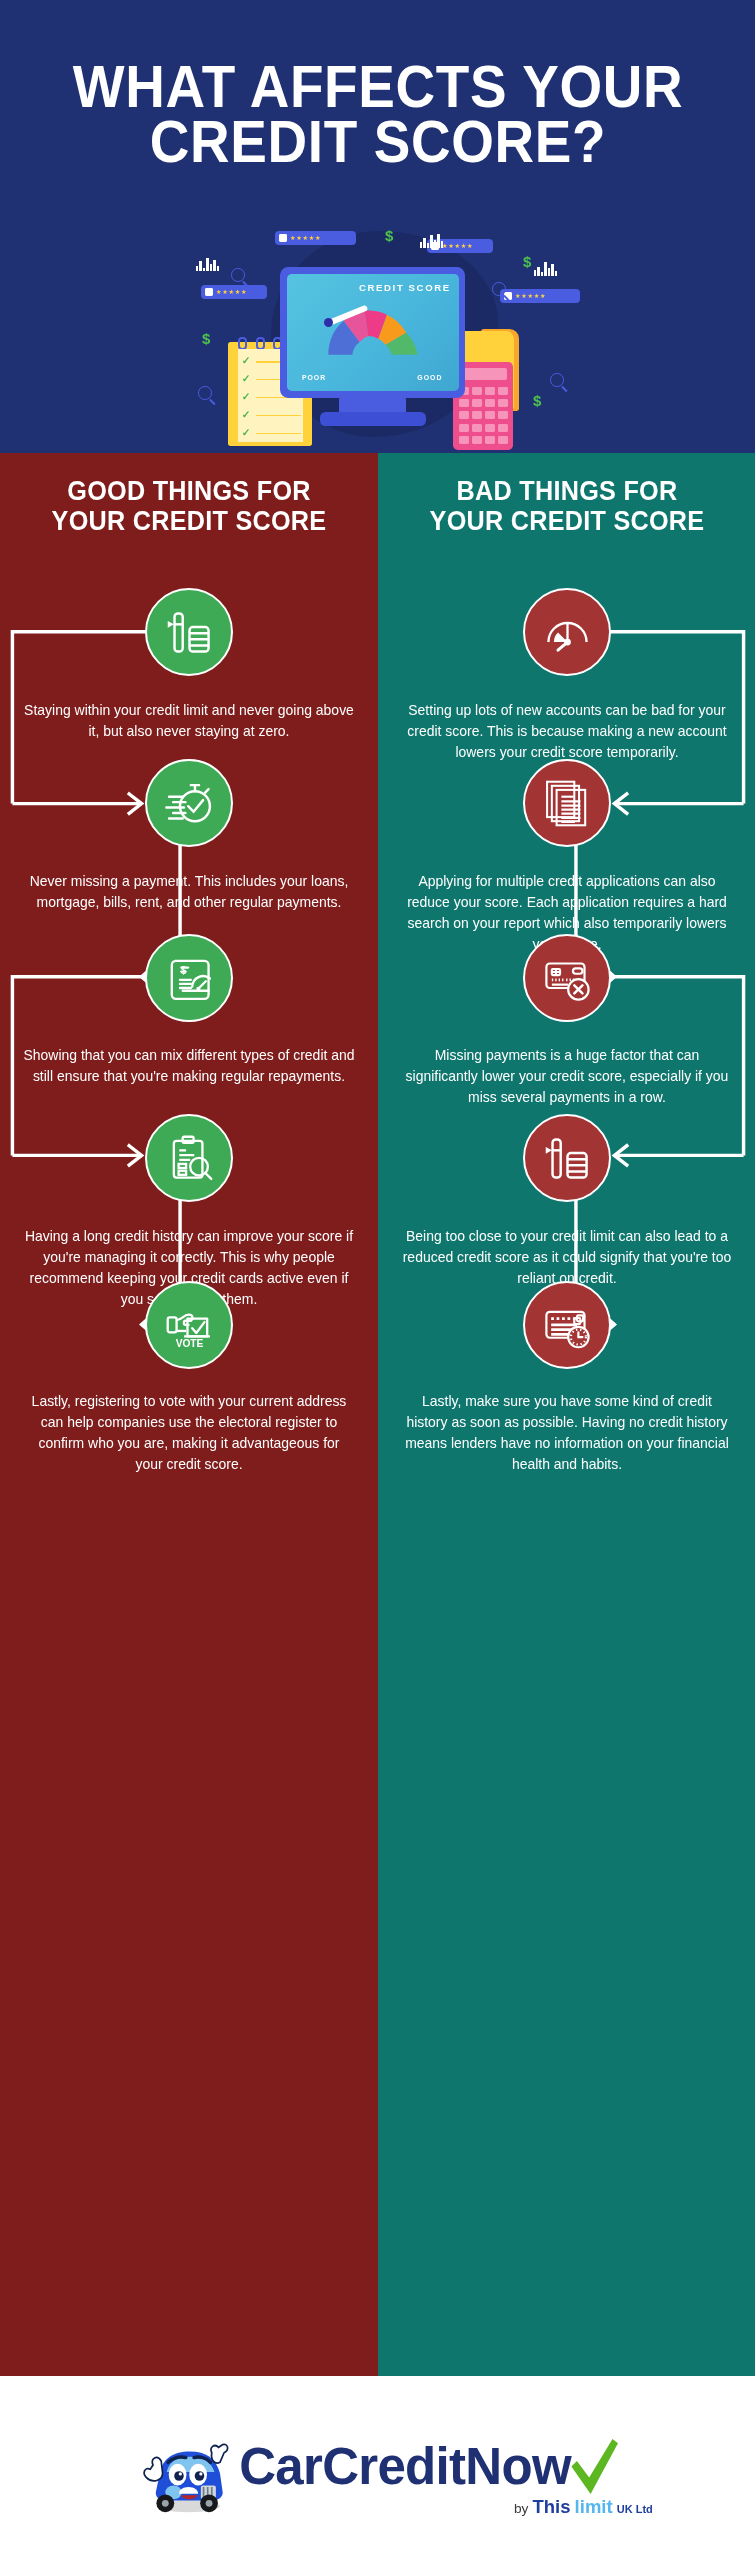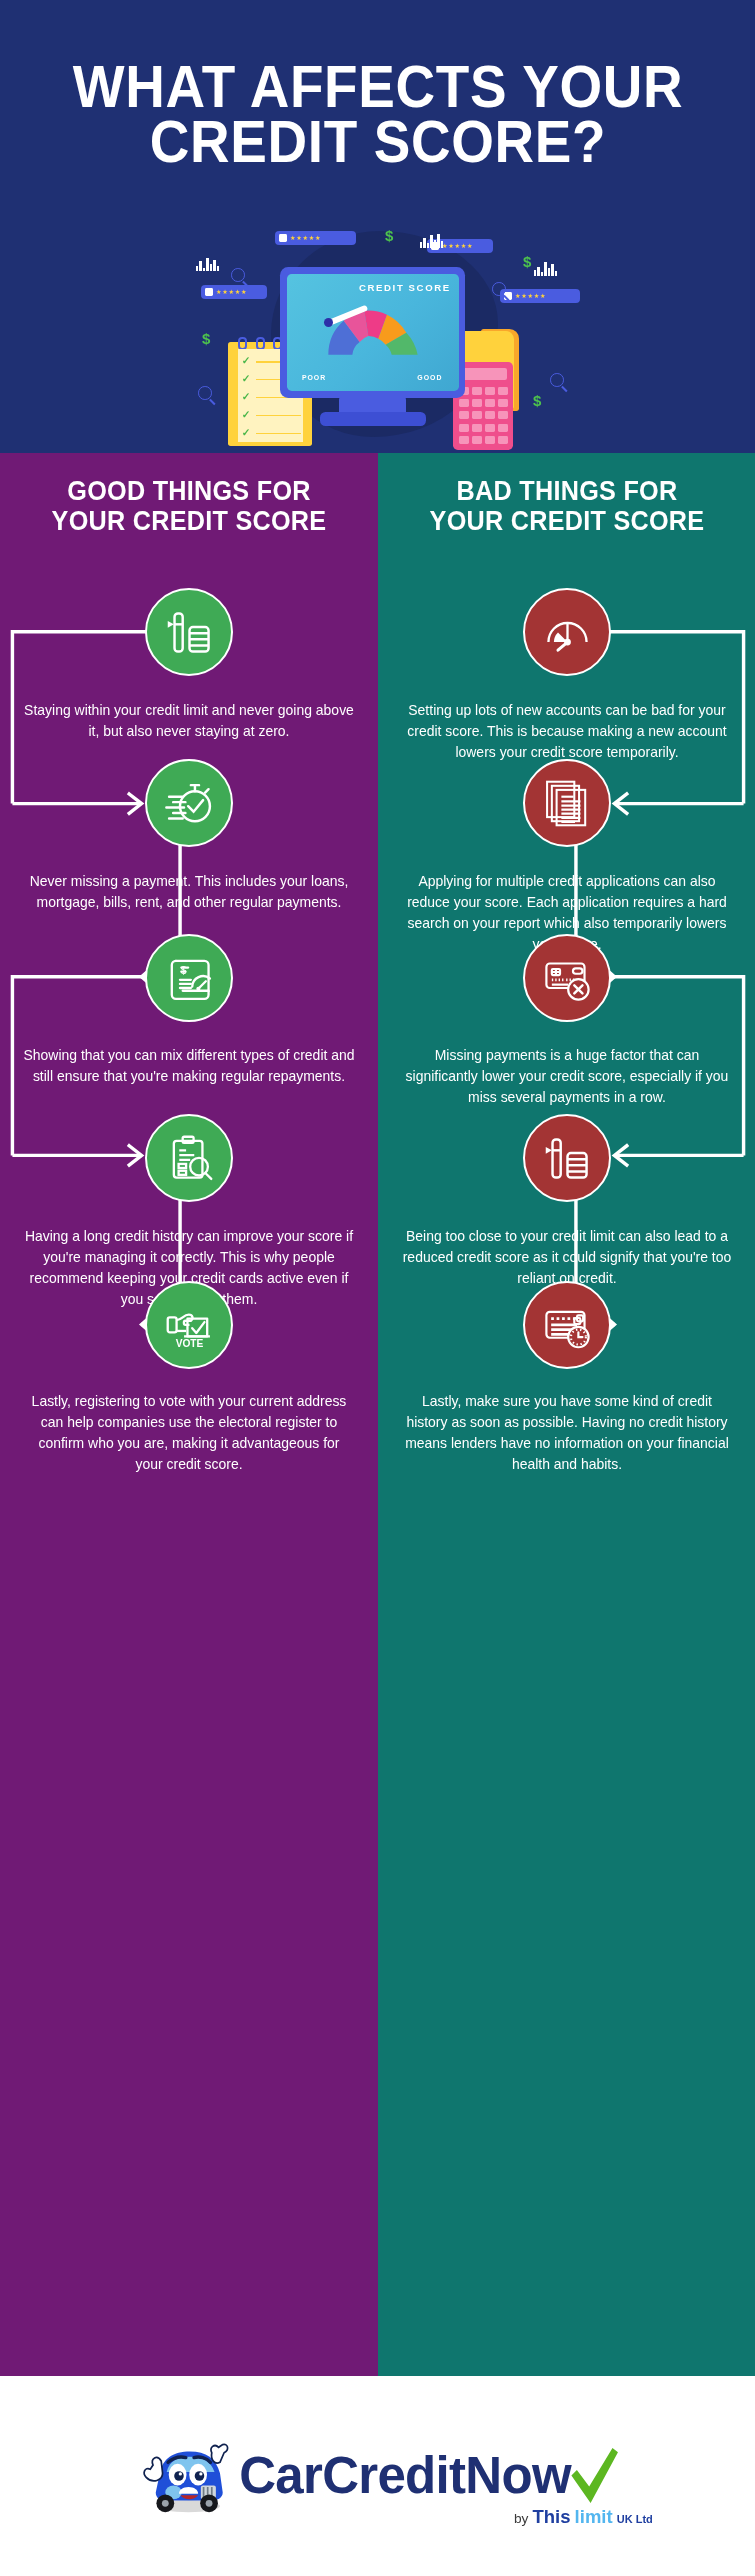--- a/index.html
+++ b/index.html
@@ -95,21 +95,21 @@
 
   .dollar { position:absolute; color:#4dc24d; font-size:15px; font-weight:700; }
   .magnify { position:absolute; width:13.7px; height:13.7px; border:1.7px solid #4a5ce0; border-radius:50%; }
   .magnify::after { content:""; position:absolute; right:-5.5px; bottom:-4.1px; width:6.9px; height:1.7px; background:#4a5ce0; transform:rotate(45deg); }
   .bars { position:absolute; display:flex; align-items:flex-end; gap:1.4px; }
   .bars i { display:block; width:2.1px; background:#fff; }
 
   
   .board { position: relative; width: 756px; height: 1923px; display:flex; }
   .col { position: relative; width: 378px; height: 1923px; overflow:hidden; }
-  .col.good { background:#701a75; }
+  .col.good { background:#7f1d1d; }
   .col.bad  { background:#0f766e; }
 
   .col-heading {
     position:absolute; top:23.4px; left:0; width:100%; text-align:center;
     color:#fff; font-family:"Liberation Sans Narrow","Liberation Sans",sans-serif;
     font-weight:700; font-size:28px; line-height:1.04; letter-spacing:0.3px;
     transform: scaleX(0.9); text-transform:uppercase;
   }
   .col-heading .ln{ display:block; white-space:nowrap;}
 
@@ -132,21 +132,21 @@
   }
 
   
   .conn { position:absolute; pointer-events:none; }
 
   
   .footer {
     position:relative; width:756px; height:199px; background:#ffffff;
     display:flex; align-items:center; justify-content:center; gap:9.6px;
   }
-  .logo-row { display:flex; align-items:center; gap:1px; }
+  .logo-row { display:flex; align-items:flex-start; gap:1px; }
   .logo-car { width:103px; height:82px; }
   .logo-text-block { position:relative; }
   .logo-word {
     font-family:"Liberation Sans","DejaVu Sans",sans-serif;
     font-weight:700; font-size:51px; color:#1f3073; letter-spacing:-0.7px;
     -webkit-text-stroke: 2.1px #ffffff; paint-order: stroke fill;
     line-height:1;
   }
   .logo-check { width:54px; height:63px; margin-left:-4.1px; }
   .logo-sub {

